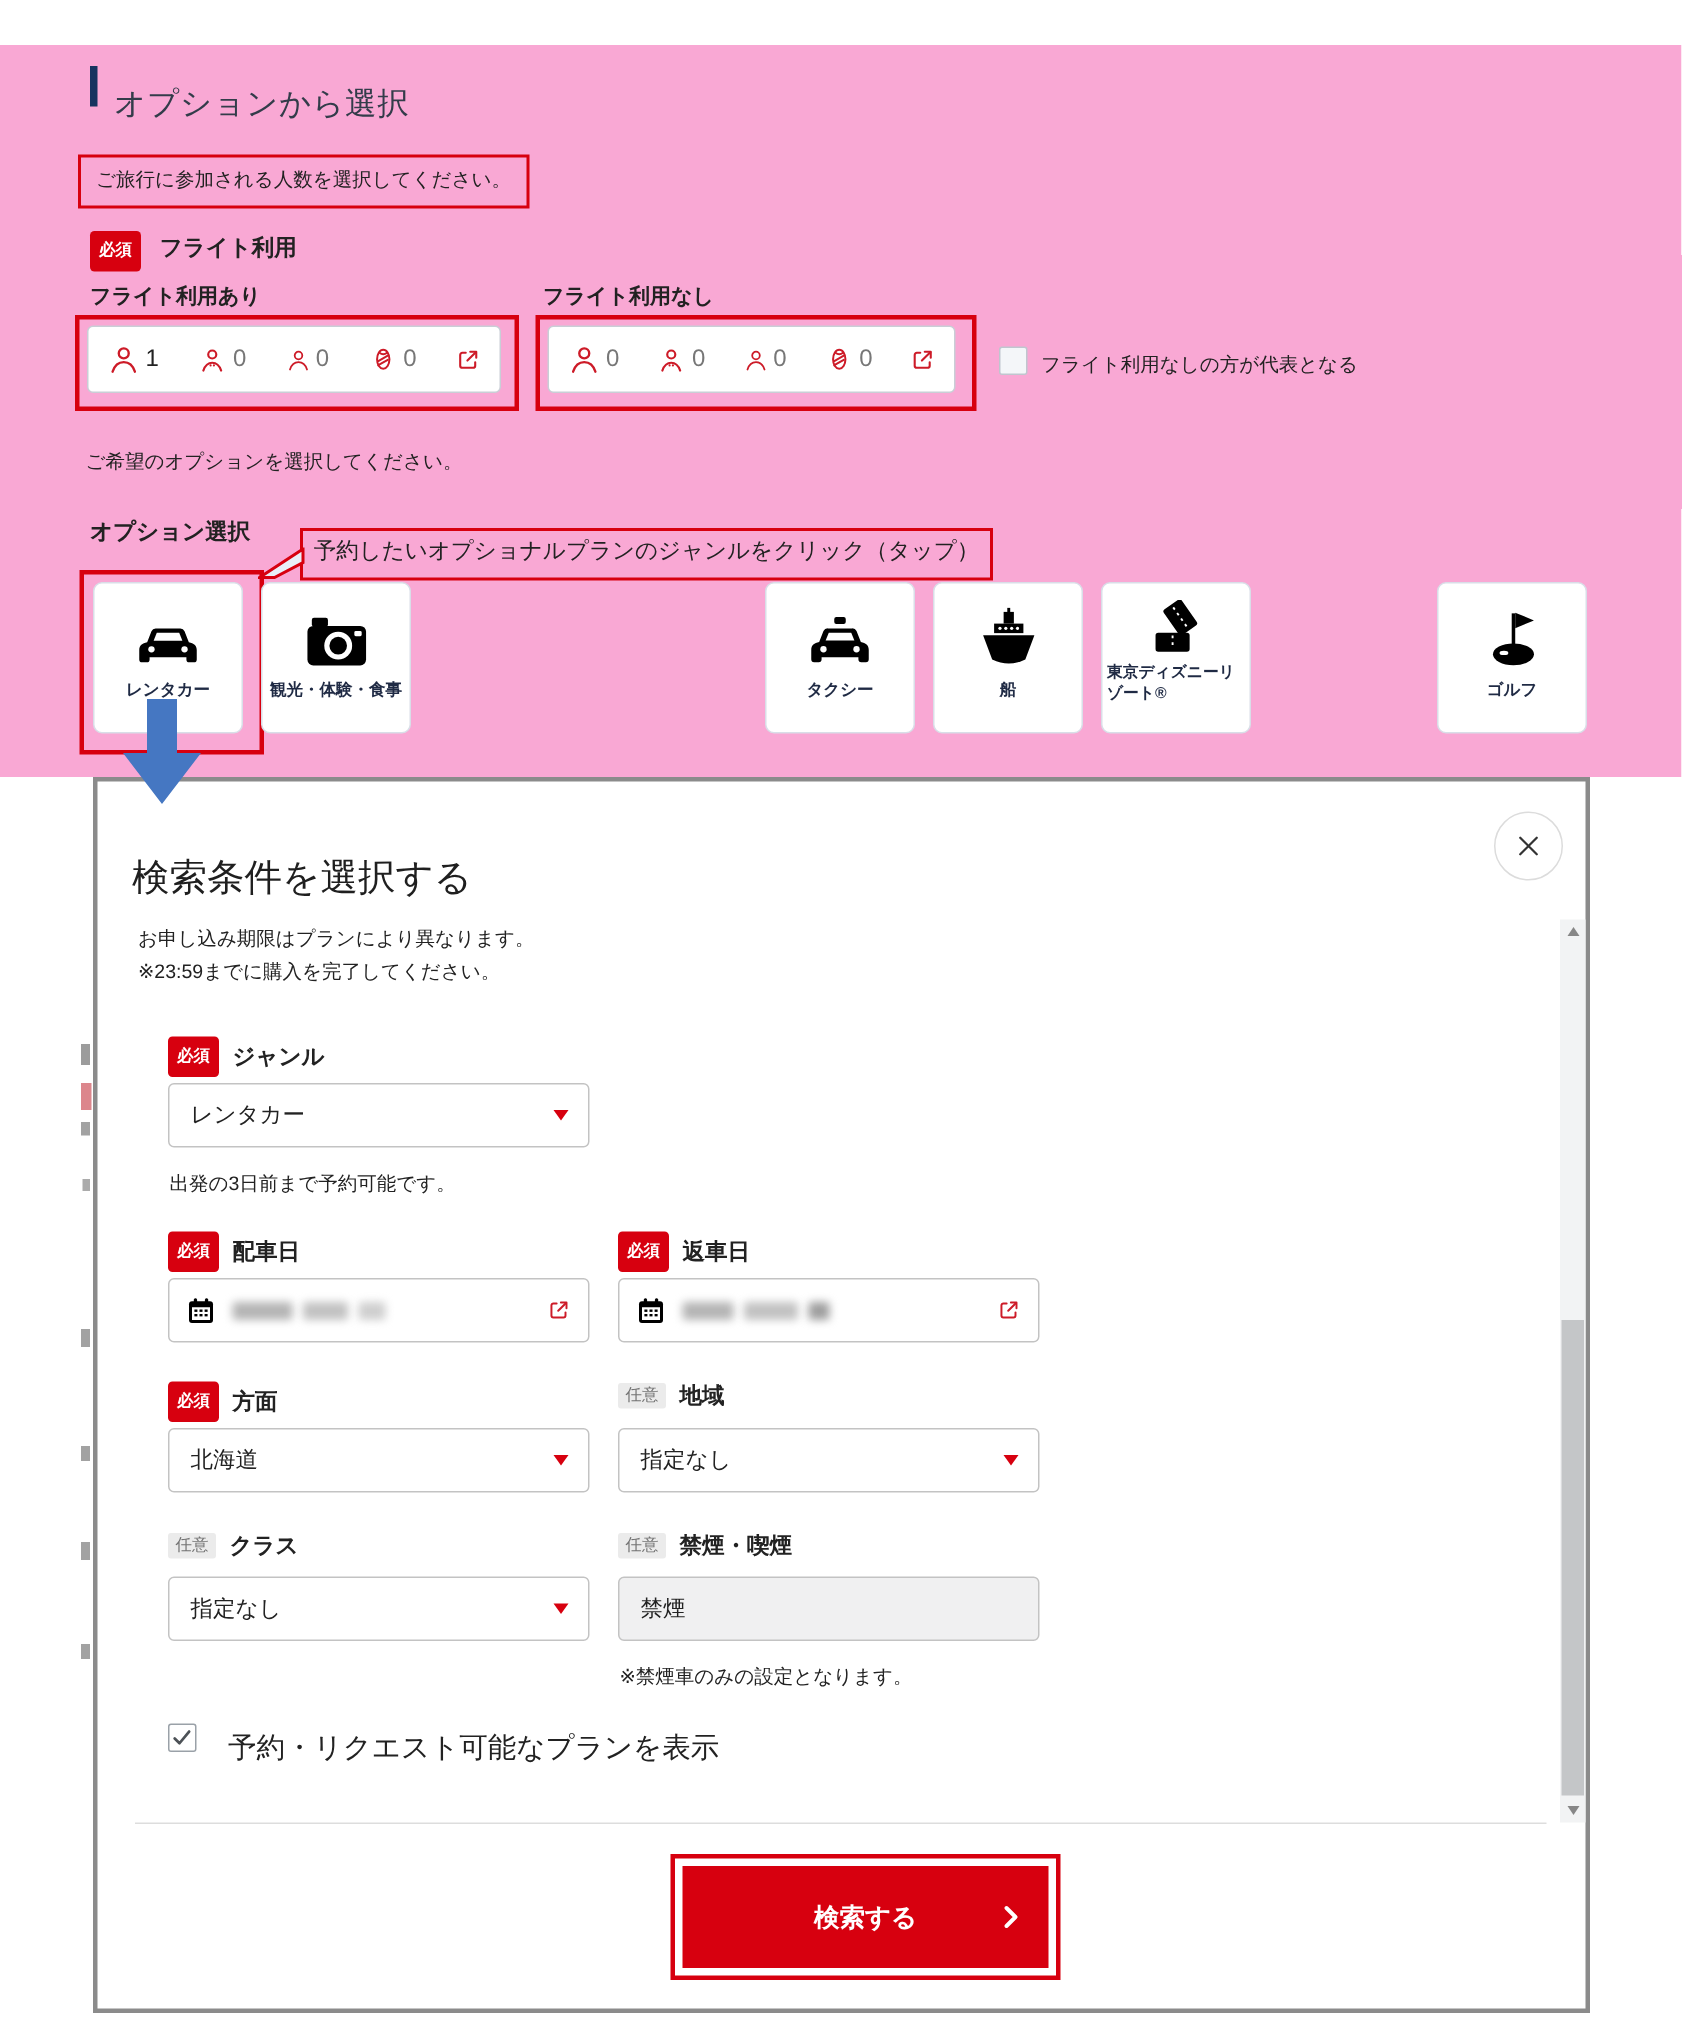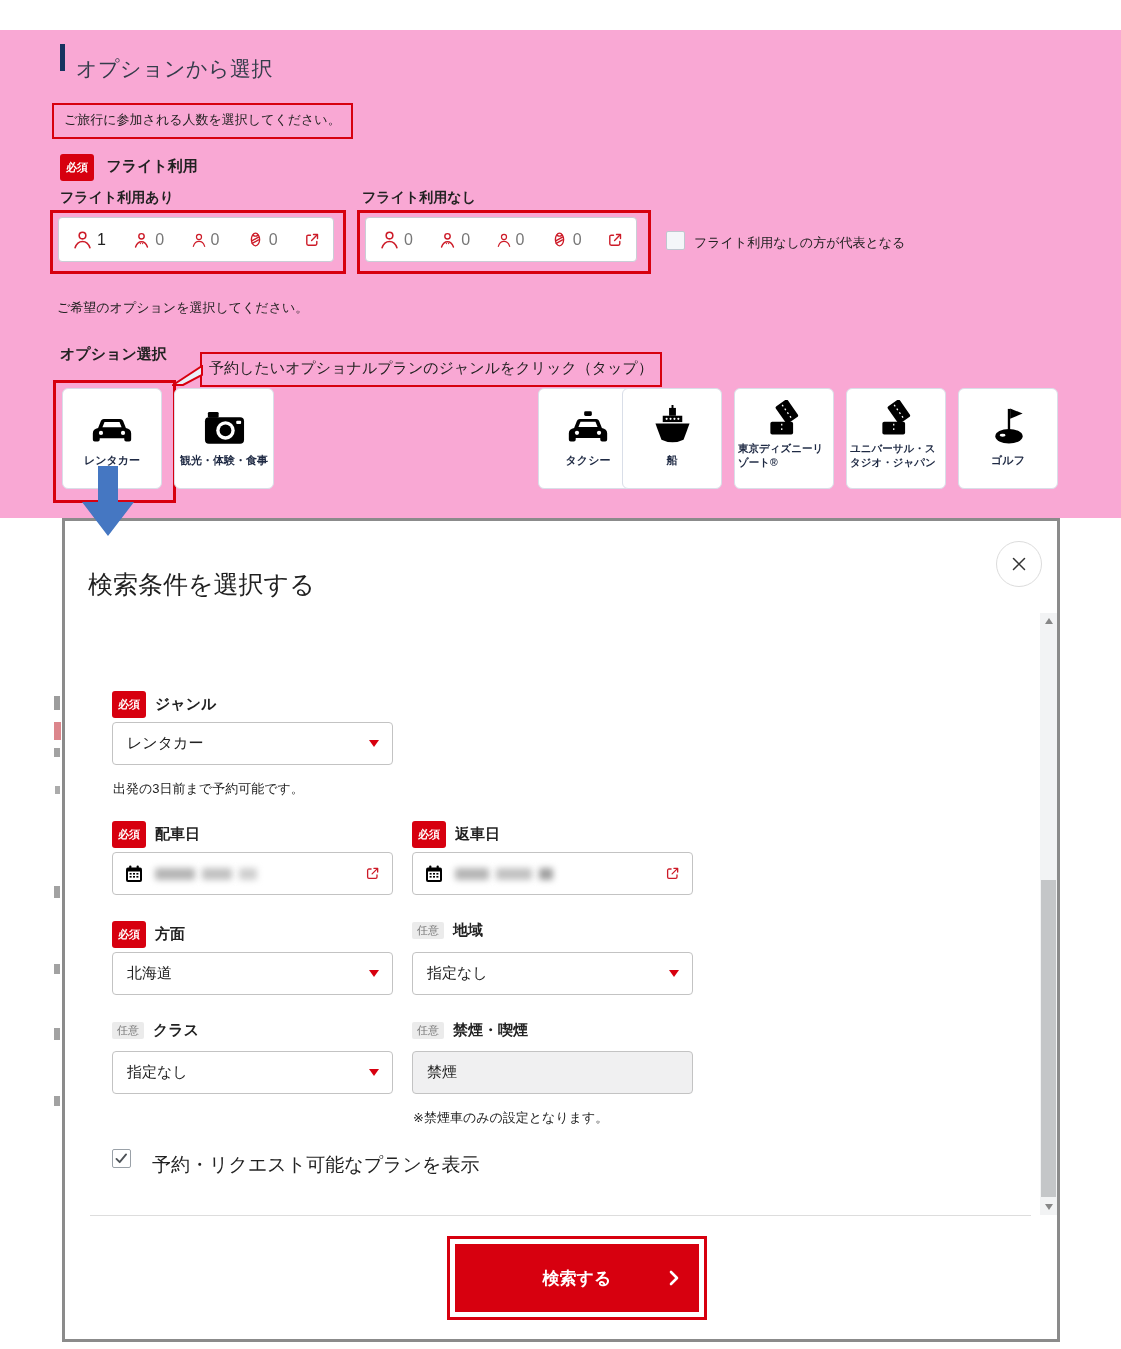--- a/index.html
+++ b/index.html
@@ -290,21 +290,21 @@
       <span class="cat-label">レンタカー</span>
     </div>
     <div class="cat-card" style="left:174px;">
       <span class="cat-icon">
           <svg width="43" height="36">
             <use href="#ic-camera"></use>
           </svg>
         </span>
       <span class="cat-label">観光・体験・食事</span>
     </div>
-    <div class="cat-card" style="left:538px;">
+    <div class="cat-card" style="left:510px;">
       <span class="cat-icon">
           <svg width="46" height="35">
             <use href="#ic-taxi"></use>
           </svg>
         </span>
       <span class="cat-label">タクシー</span>
     </div>
     <div class="cat-card" style="left:622px;">
       <span class="cat-icon">
           <svg width="45" height="41">
@@ -313,28 +313,20 @@
         </span>
       <span class="cat-label">船</span>
     </div>
     <div class="cat-card" style="left:734px;">
       <span class="cat-icon" style="height:40px;">
           <svg width="42" height="40">
             <use href="#ic-ticket"></use>
           </svg>
         </span>
       <span class="cat-label small">東京ディズニーリゾート®</span>
-    </div>
-    <div class="cat-card" style="left:846px;">
-      <span class="cat-icon" style="height:40px;">
-          <svg width="42" height="40">
-            <use href="#ic-ticket"></use>
-          </svg>
-        </span>
-      <span class="cat-label small">ユニバーサル・スタジオ・ジャパン</span>
     </div>
     <div class="cat-card" style="left:958px;">
       <span class="cat-icon">
           <svg width="42" height="41">
             <use href="#ic-golf"></use>
           </svg>
         </span>
       <span class="cat-label">ゴルフ</span>
     </div>
   </section>
@@ -353,20 +345,24 @@
   <div class="frag" style="left:54px;top:1096px;width:6px;height:10px;background:#555;"></div>
 
   <div class="modal">
     <div class="m-close">
       <svg width="18" height="18">
           <use href="#ic-x"></use>
         </svg>
     </div>
     <h2 class="m-title">検索条件を選択する</h2>
 
+    <div class="m-notes">
+      <div>お申し込み期限はプランにより異なります。</div>
+      <div>※23:59までに購入を完了してください。</div>
+    </div>
 
     <div class="frow" style="left:47px;top:170px;">
       <span class="badge-req">必須</span>
       <span class="bold15">ジャンル</span>
     </div>
     <div class="select" style="left:47px;top:201px;">
       <span>レンタカー</span>
       <i class="caret"></i>
     </div>
     <div class="hint13" style="left:48px;top:259px;">出発の3日前まで予約可能です。</div>

